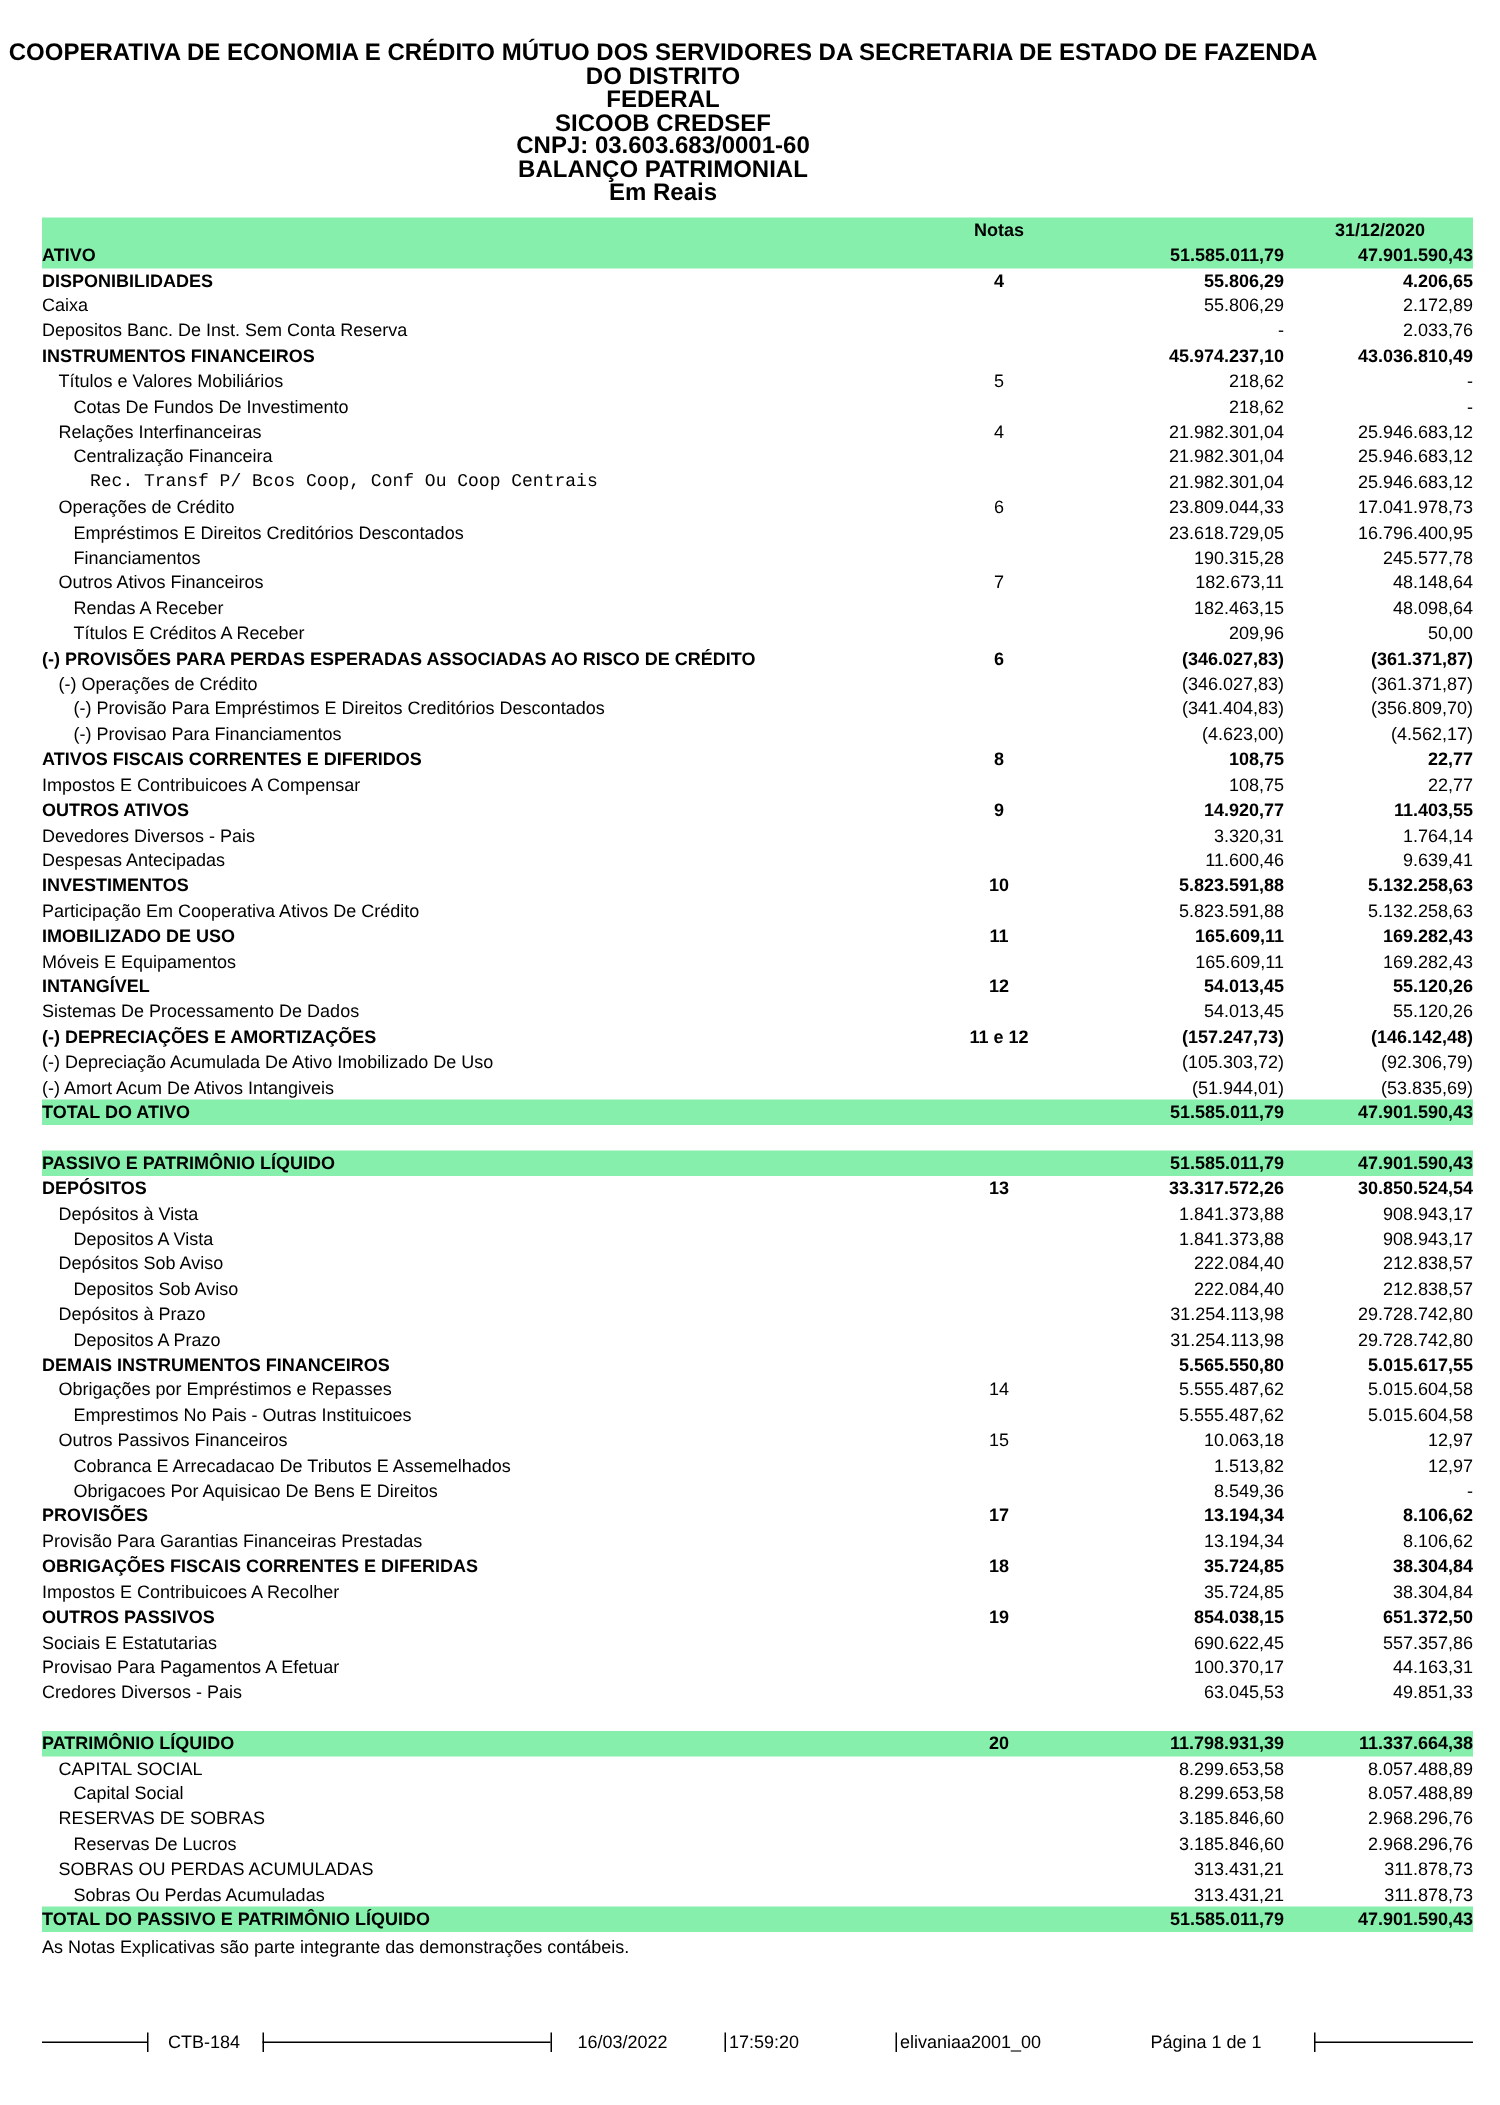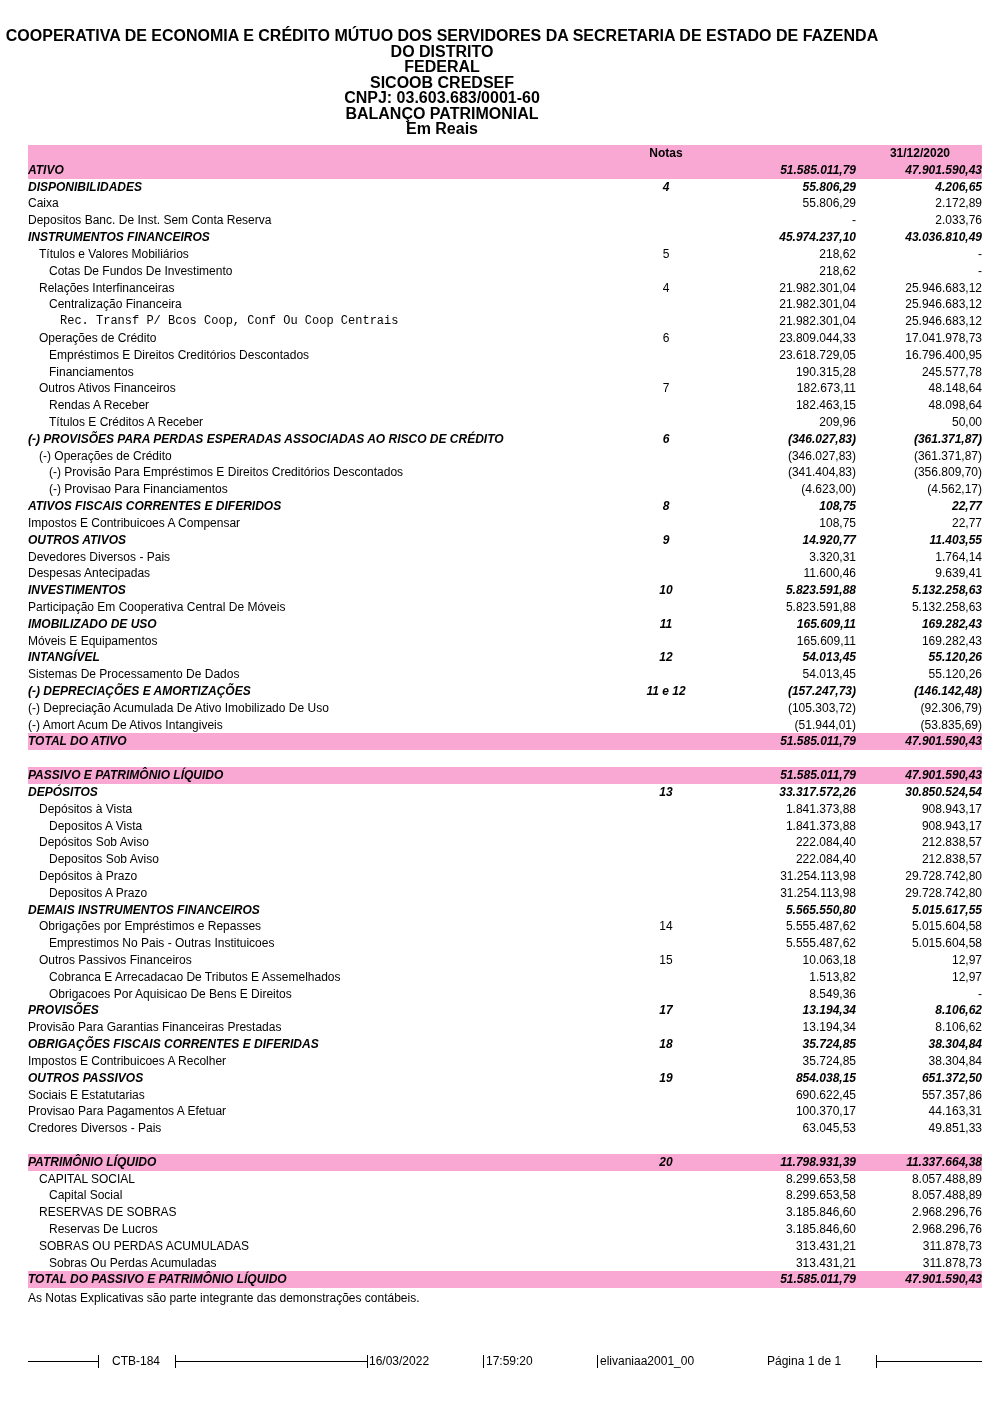--- a/index.html
+++ b/index.html
@@ -11,22 +11,22 @@
     position: absolute; left: 0; top: 28px; width: 884px;
     text-align: center; font-weight: bold; font-size: 16px; line-height: 15.5px;
   }
   .tbl {
     position: absolute; left: 28px; top: 145px; width: 954px;
   }
   .row {
     position: relative; height: 16.82px; font-size: 12px; line-height: 16.82px;
     white-space: nowrap;
   }
-  .row.gray { background: #f9a8d4; }
-  .row.bold { font-weight: bold; font-style: italic; }
+  .row.gray { background: #86efac; }
+  .row.bold { font-weight: bold; }
   .row .lbl { position: absolute; left: 0; top: 0; }
   .row .nota { position: absolute; left: 598px; width: 80px; text-align: center; top: 0; }
   .row .v1 { position: absolute; right: 126px; top: 0; text-align: right; }
   .row .v2 { position: absolute; right: 0; top: 0; text-align: right; }
   .row.colhead { font-weight: bold; }
   .row.colhead .v1 { right: 158px; margin-top: 21px; }
   .row.colhead .v2 { right: 32px; }
   .ind1 { padding-left: 11px; }
   .ind2 { padding-left: 21px; }
   .ind3 { padding-left: 32px; font-family: Liberation Mono, monospace; }
@@ -212,21 +212,21 @@
         <span class="v1">11.600,46</span>
         <span class="v2">9.639,41</span>
       </div>
       <div class="row bold">
         <span class="lbl">INVESTIMENTOS</span>
         <span class="nota">10</span>
         <span class="v1">5.823.591,88</span>
         <span class="v2">5.132.258,63</span>
       </div>
       <div class="row ">
-        <span class="lbl">Participação Em Cooperativa Central De Móveis</span>
+        <span class="lbl">Participação Em Cooperativa Ativos De Crédito</span>
         <span class="nota"></span>
         <span class="v1">5.823.591,88</span>
         <span class="v2">5.132.258,63</span>
       </div>
       <div class="row bold">
         <span class="lbl">IMOBILIZADO DE USO</span>
         <span class="nota">11</span>
         <span class="v1">165.609,11</span>
         <span class="v2">169.282,43</span>
       </div>
@@ -463,21 +463,21 @@
 
 <div class="note">As Notas Explicativas são parte integrante das demonstrações contábeis.</div>
 
 <div class="footer">
   <div class="line" style="left:28px; width:70px;"></div>
   <div class="tick" style="left:98px;"></div>
   <span class="txt" style="left:112px;">CTB-184</span>
   <div class="tick" style="left:175px;"></div>
   <div class="line" style="left:175px; width:192px;"></div>
   <div class="tick" style="left:367px;"></div>
-  <span class="txt" style="left:369px;">16/03/2022</span>
+  <span class="txt" style="left:385px;">16/03/2022</span>
   <div class="tick" style="left:483px;"></div>
   <span class="txt" style="left:486px;">17:59:20</span>
   <div class="tick" style="left:597px;"></div>
   <span class="txt" style="left:600px;">elivaniaa2001_00</span>
   <span class="txt" style="left:767px;">Página 1 de  1</span>
   <div class="tick" style="left:876px;"></div>
   <div class="line" style="left:876px; width:106px;"></div>
 </div>
 
 </body></html>

